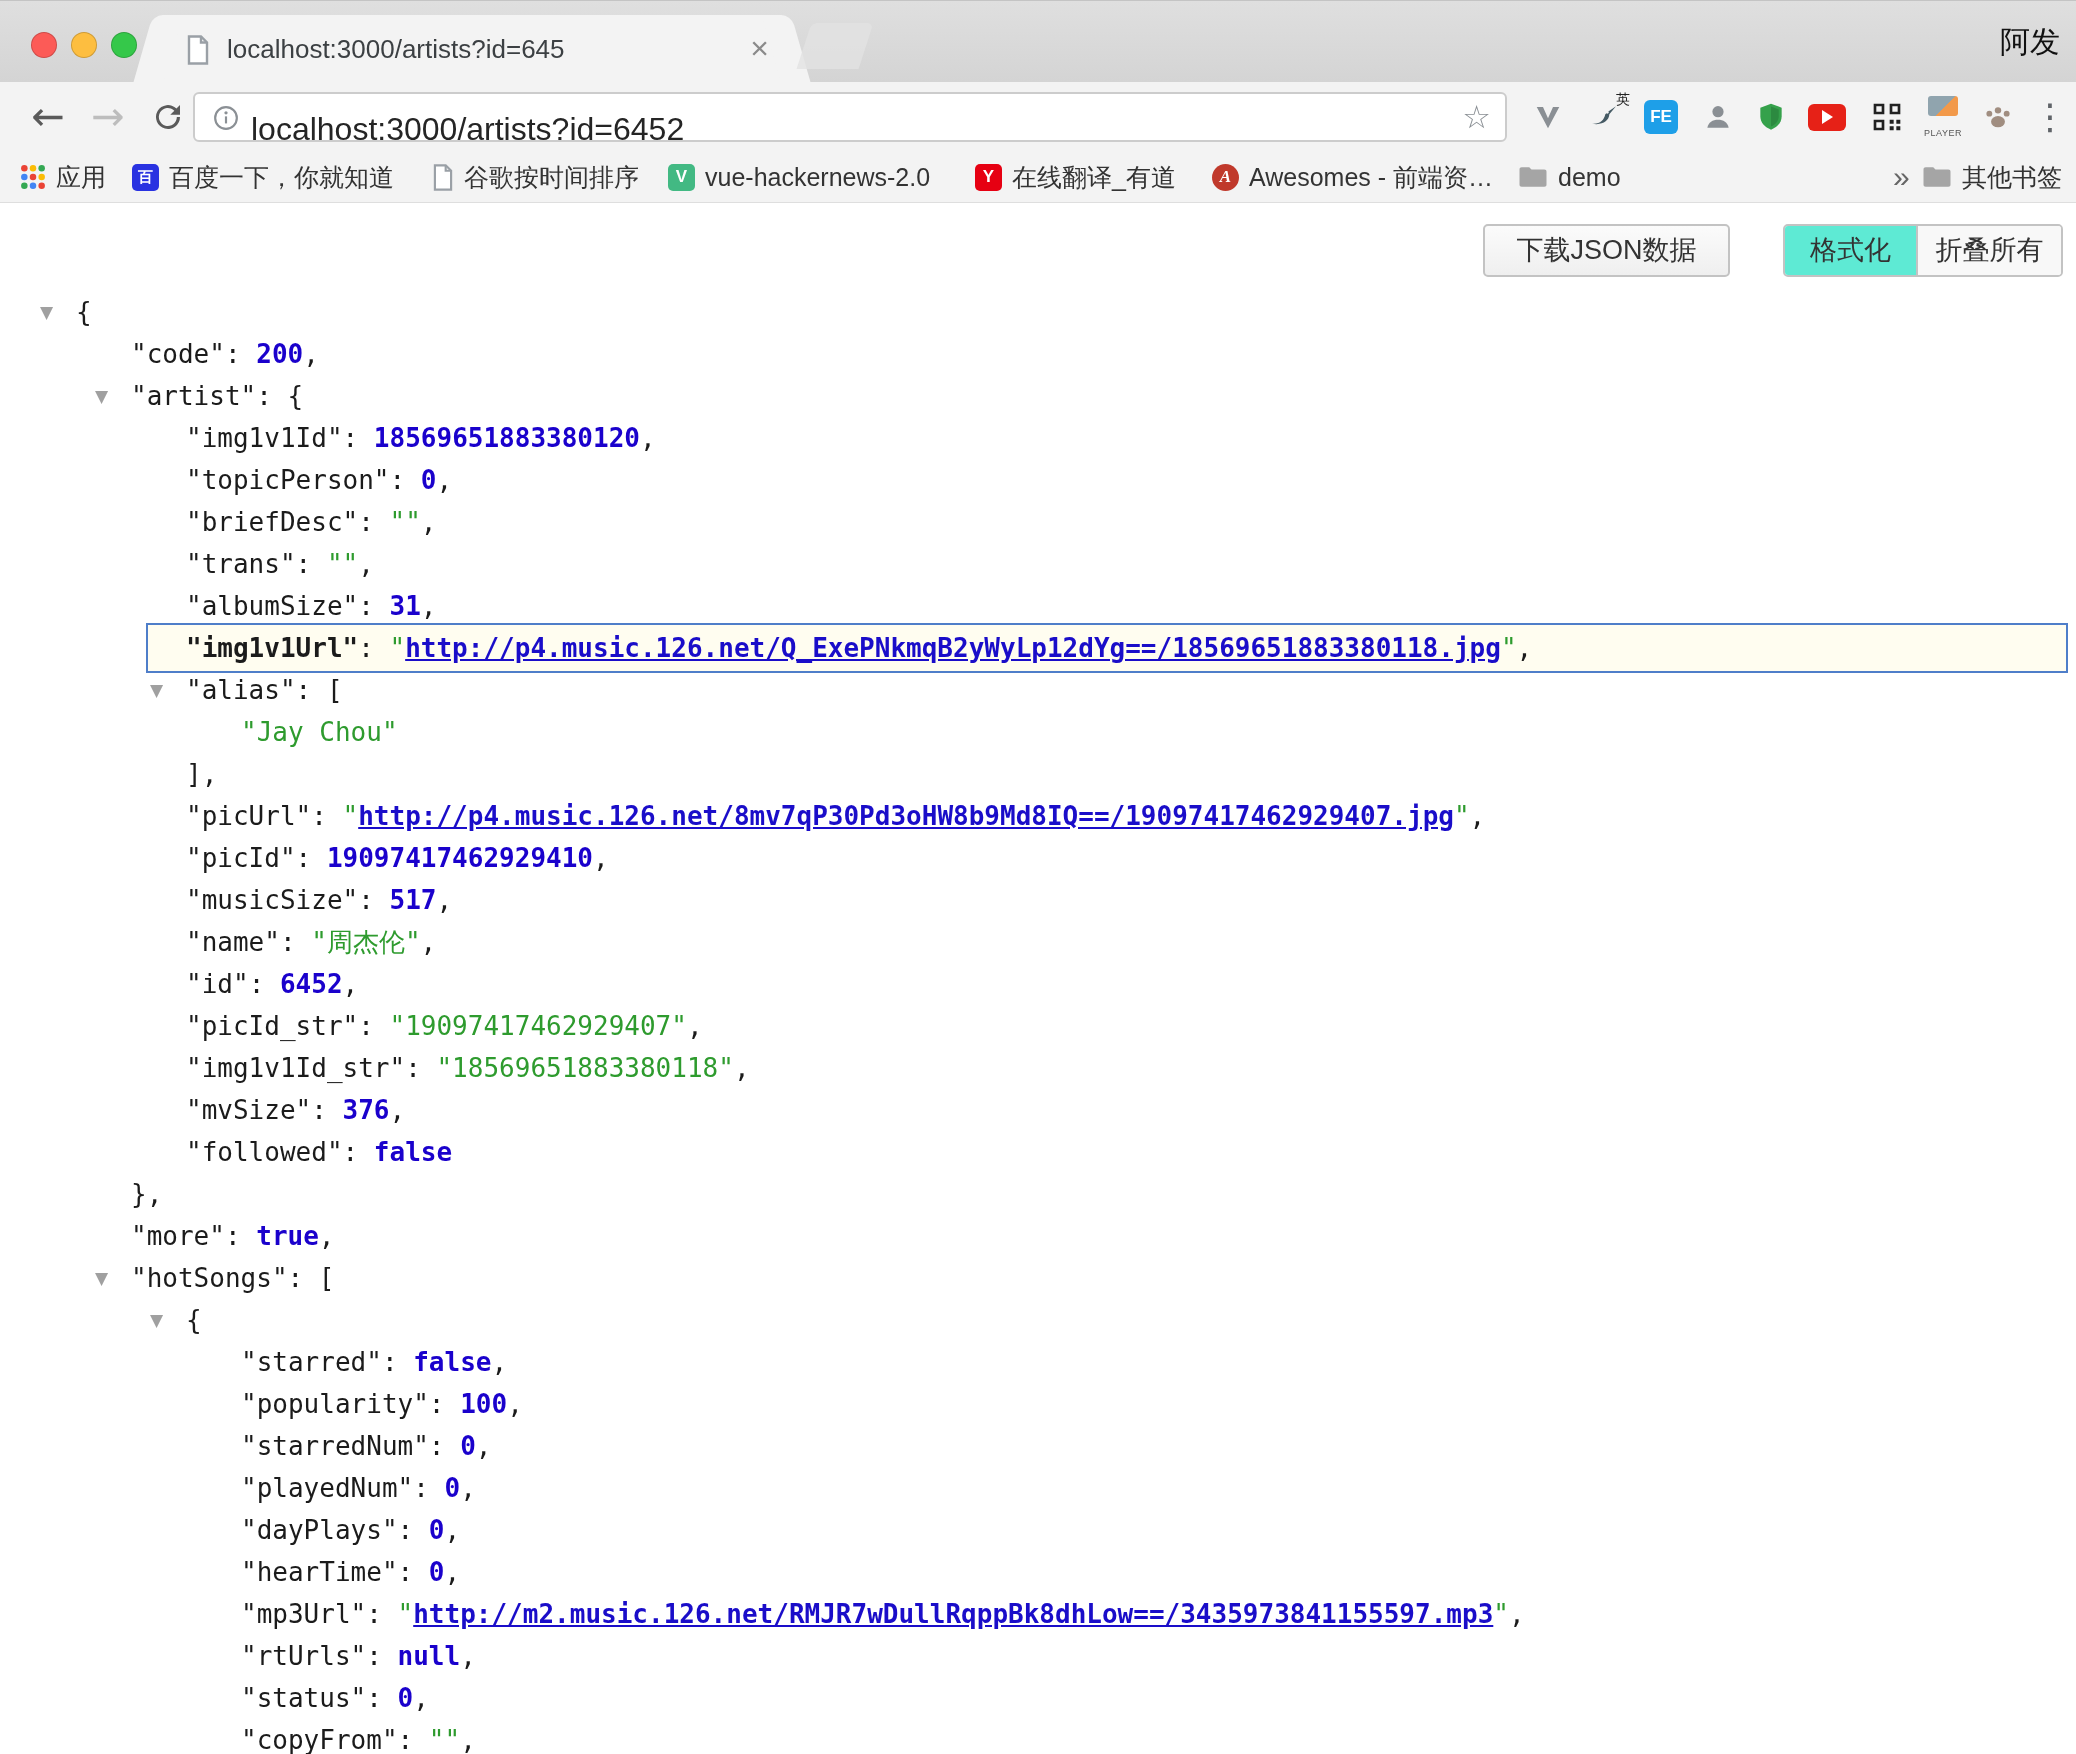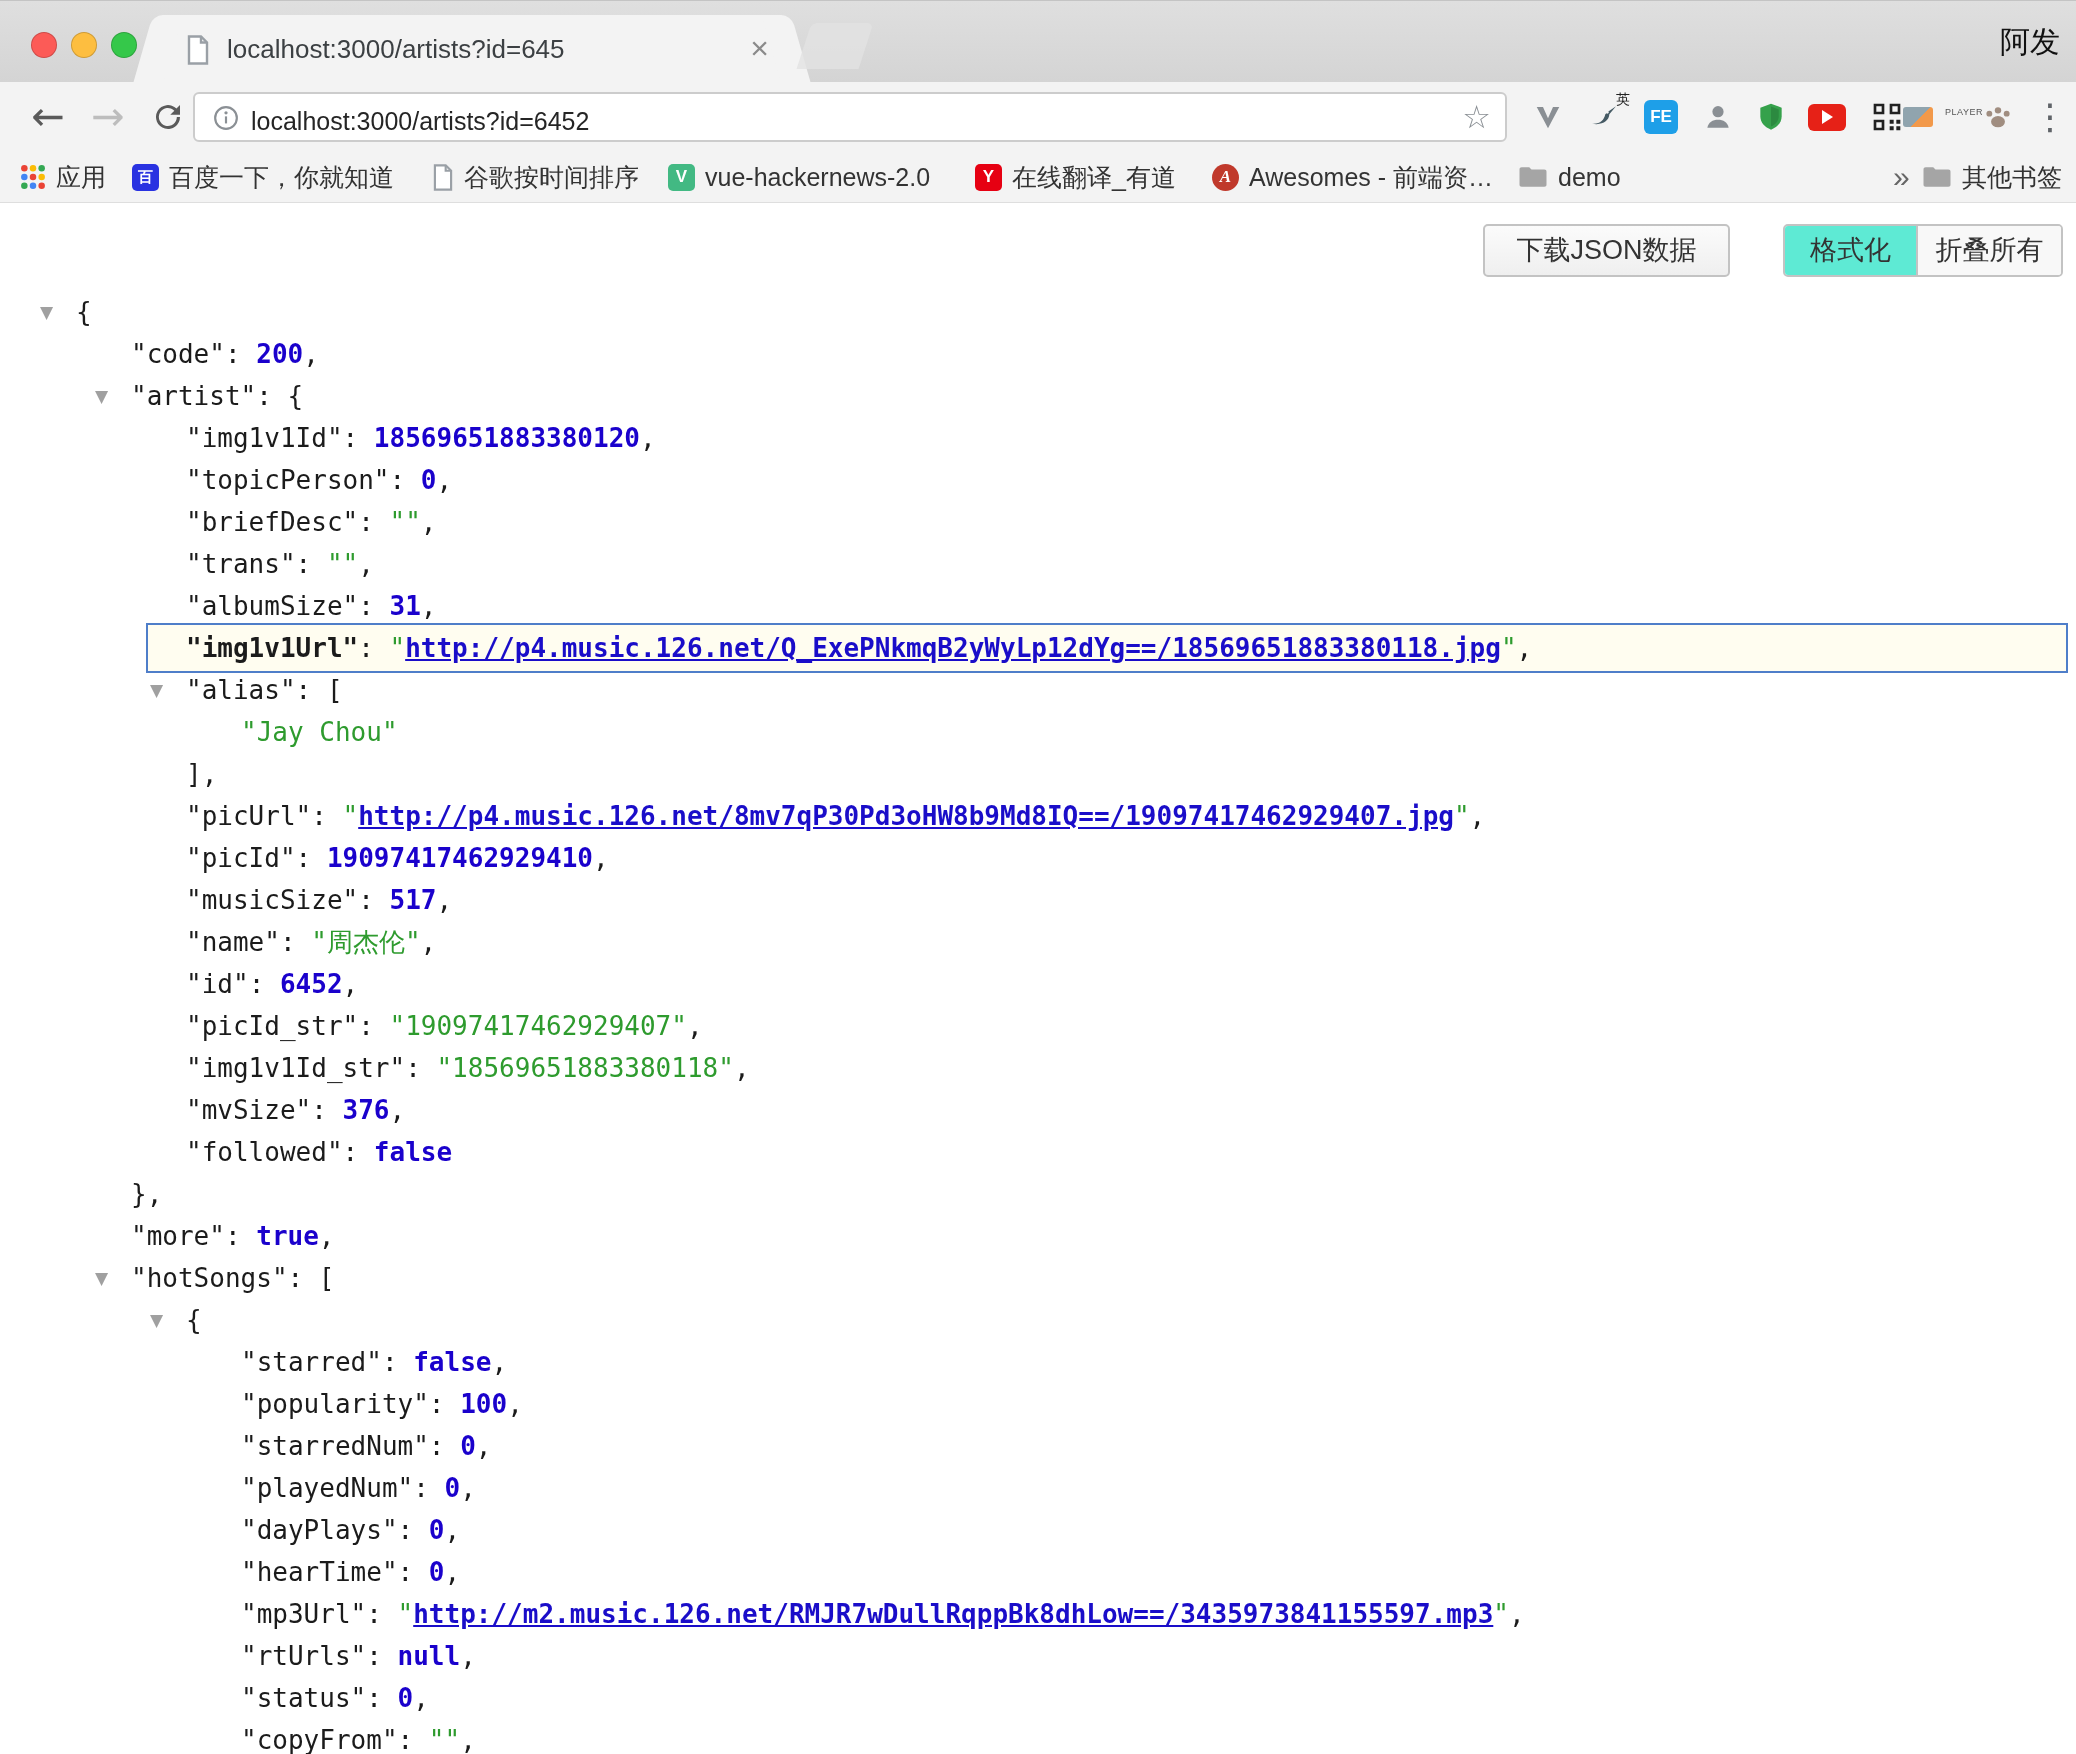--- a/index.html
+++ b/index.html
@@ -36,36 +36,36 @@
   .toolbar { position:absolute; top:82px; left:0; right:0; height:70px; background:#F3F3F3; }
   .navbtn { position:absolute; top:0; width:44px; height:70px; text-align:center;
             line-height:68px; font-size:40px; color:#5A5A5A;
             font-family:"DejaVu Sans", sans-serif; cursor:pointer; }
   .nav-back    { left:26px; }
   .nav-forward { left:86px; color:#BDBDBD; }
   .nav-reload  { left:146px; padding-top:16px; line-height:normal; }
   .omnibox { position:absolute; left:193px; top:10px; width:1314px; height:50px;
              background:#fff; border:2px solid #CCCCCC; border-radius:6px; }
   .omni-info { position:absolute; left:18px; top:11px; }
-  .omni-url { position:absolute; left:56px; top:4px; line-height:46px; font-size:25px;
+  .omni-url { position:absolute; left:56px; top:12px; line-height:46px; font-size:32px;
               color:#252525; white-space:nowrap; }
   .omni-star { position:absolute; right:14px; top:0; line-height:46px; font-size:32px;
                color:#8A8F94; font-family:"DejaVu Sans", sans-serif; cursor:pointer; }
   .ext { position:absolute; top:13px; width:44px; height:44px; display:flex;
          align-items:center; justify-content:center; cursor:pointer; }
   .badge-cn { position:absolute; top:-3px; right:-4px; font-size:14px; color:#222;
               background:#F3F3F3; line-height:14px; }
   .fe-chip { width:34px; height:34px; background:#1E9FE8; border-radius:6px; color:#fff;
              font-size:17px; font-weight:bold; display:flex; align-items:center;
              justify-content:center; }
   .yt-chip { width:38px; height:27px; background:#E62117; border-radius:6px;
              display:flex; align-items:center; justify-content:center; }
   .yt-play { width:0; height:0; border-left:11px solid #fff; border-top:7px solid transparent;
              border-bottom:7px solid transparent; }
-  .player-chip { display:flex; flex-direction:row; align-items:flex-start; gap:12px; }
+  .player-chip { display:flex; flex-direction:column; align-items:center; gap:12px; }
   .player-img { width:30px; height:20px; border-radius:3px;
                 background:linear-gradient(135deg,#90A4AE 55%,#F2994A 55%); }
   .player-label { font-size:9px; color:#555; letter-spacing:.5px; }
   .menu-btn { position:absolute; right:6px; top:0; width:40px; height:70px; text-align:center;
               line-height:70px; font-size:36px; color:#5F6368;
               font-family:"DejaVu Sans", sans-serif; cursor:pointer; }
 
   
   .bookmarks { position:absolute; top:152px; left:0; right:0; height:51px; background:#F3F3F3;
                border-bottom:1px solid #DEDEDE; }

